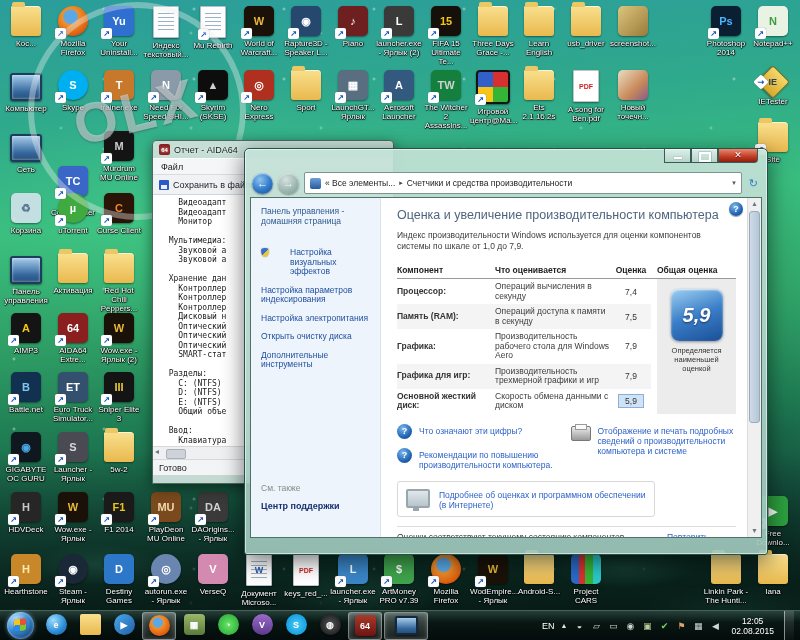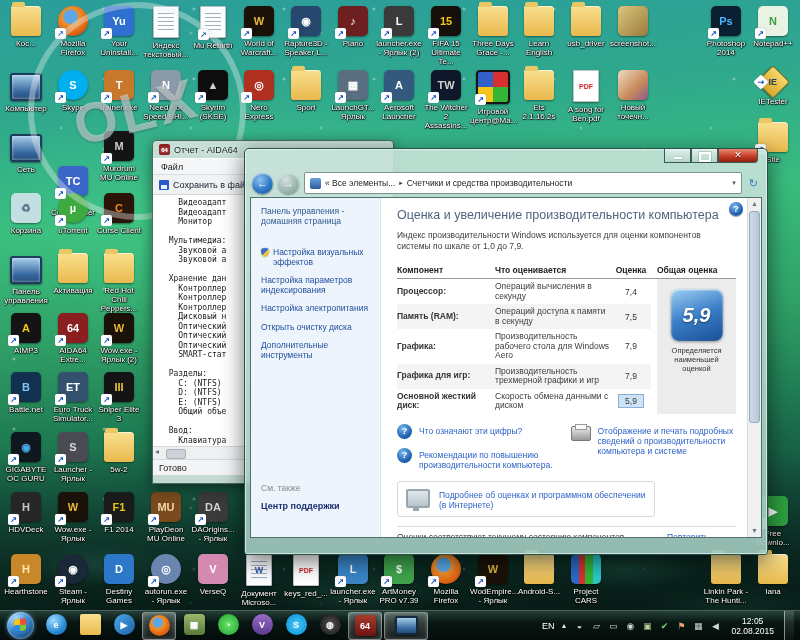--- a/index.html
+++ b/index.html
@@ -108,21 +108,21 @@
     background:radial-gradient(circle at 38% 30%,#7ab8ee,#1d5fae 65%,#134a8e);color:#fff;font-size:9px;font-weight:bold;
     display:flex;align-items:center;justify-content:center;box-shadow:0 1px 1px rgba(0,0,0,.4)}
   .vscroll{position:absolute;right:0;top:0;bottom:0;width:13px;background:#f0f0f0;border-left:1px solid #dcdcdc;z-index:3}
   .vscroll .up,.vscroll .dn{position:absolute;left:0;right:0;height:12px;color:#6a7a84;font-size:7px;text-align:center;line-height:12px}
   .vscroll .up{top:0}.vscroll .dn{bottom:0}
   .vscroll .thumb{position:absolute;left:1px;right:1px;top:13px;height:210px;background:linear-gradient(90deg,#cfdbe6,#b4c6d6);
     border:1px solid #98aabc;border-radius:3px}
   .navpane{position:absolute;left:0;top:0;bottom:0;width:130px;background:#edf4fb;border-right:1px solid #d9e4ee;
     padding:8px 8px 0 10px;box-sizing:border-box;font-size:8.5px}
   .nav-home{color:#2d5a8e;line-height:10px;margin-bottom:22px}
-  .navitem{display:flex;gap:4px;color:#1f4d9e;line-height:9.5px;margin-bottom:9px}
+  .navitem{display:flex;gap:21px;color:#1f4d9e;line-height:9.5px;margin-bottom:9px}
   .shield{flex:none;width:8px;height:9px;margin-top:0;background:linear-gradient(135deg,#3a6ec8 0 50%,#e8c83a 50%);
     border-radius:45% 45% 50% 50%/30% 30% 70% 70%;box-shadow:0 0 1px #456}
   .see-also{position:absolute;left:10px;bottom:44px;color:#8a8a8a;font-size:8.5px}
   .support{position:absolute;left:10px;bottom:26px;color:#1a2f6e;font-size:9px;font-weight:bold}
   .main{position:absolute;left:130px;top:0;right:13px;bottom:0;padding:8px 12px 5px 16px;overflow:hidden}
   .ptitle-h{font-size:12.5px;color:#4e647e;margin:2px 0 8px}
   .pintro{font-size:8.5px;color:#3c3c3c;line-height:11px;width:330px;margin-bottom:10px}
   .wei-head{display:flex;border-bottom:1px solid #9a9a9a;padding:3px 0;font-weight:bold;font-size:8.5px;color:#222}
   .cw1{width:98px}.cw2{width:116px}.cw3{width:40px;text-align:center}.cw4{flex:1;padding-left:6px}
   .wei-body{display:flex}
@@ -329,21 +329,21 @@
       <div class="lbl">LaunchGT... Ярлык</div>
     </div>
     <div class="dicon" style="left: 376px; top: 70px;">
       <div class="ic app" style="background: rgb(51, 89, 127);">
         <span class="g">A</span>
         <span class="sc"></span>
       </div>
       <div class="lbl">Aerosoft Launcher</div>
     </div>
     <div class="dicon" style="left: 423px; top: 70px;">
-      <div class="ic app" style="background: #0f172a; color: rgb(208, 208, 208);">
+      <div class="ic app" style="background: #15803d; color: rgb(208, 208, 208);">
         <span class="g">TW</span>
         <span class="sc"></span>
       </div>
       <div class="lbl">The Witcher 2 Assassins...</div>
     </div>
     <div class="dicon" style="left: 470px; top: 70px;">
       <div class="ic rubik">
         <span class="sc"></span>
       </div>
       <div class="lbl">Игровой центр@Ma...</div>

